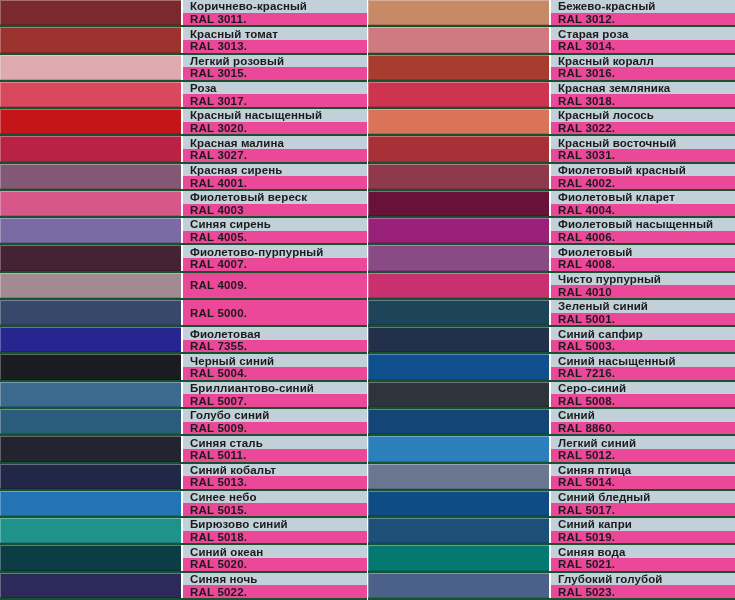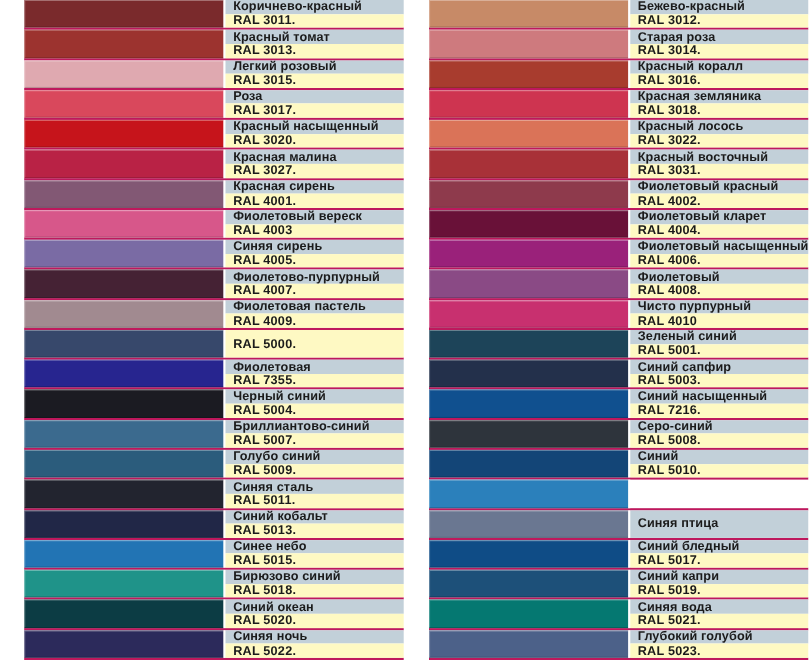--- a/index.html
+++ b/index.html
@@ -17,23 +17,22 @@
   .col{
     width:367.5px;
     display:flex;
     flex-direction:column;
   }
   .col.left{border-right:1px solid #ffffff;}
   .entry{
     display:flex;
     flex:1 1 0;
     min-height:0;
-    border-bottom:2px solid #be185d;
+    border-bottom:2px solid #14532d;
     box-sizing:border-box;
-    margin-left:22px;
   }
   .swatch{
     width:183px;
     flex:0 0 183px;
     box-sizing:border-box;
     border-right:2px solid #ffffff;
   }
   .swatch .chip{
     width:100%;height:100%;
     box-sizing:border-box;
@@ -58,21 +57,21 @@
     overflow:hidden;
     color:#1b1b1b;
   }
   .name{
     background:#c2d0d9;
     font-size:11.5px;
     font-weight:bold;
     letter-spacing:0.1px;
   }
   .code{
-    background:#fef9c3;
+    background:#ec4899;
     font-size:11.5px;
     font-weight:bold;
     letter-spacing:0.2px;
   }
 </style>
 </head>
 <body>
 
 <div id="chart">
     <div class="col left">
@@ -164,21 +163,20 @@
         <div class="labels">
           <div class="name">Фиолетово-пурпурный</div>
           <div class="code">RAL 4007.</div>
         </div>
       </div>
       <div class="entry">
         <div class="swatch">
           <div class="chip" style="background: rgb(161, 138, 144);"></div>
         </div>
         <div class="labels">
-          <div class="name">Фиолетовая пастель</div>
           <div class="code">RAL 4009.</div>
         </div>
       </div>
       <div class="entry">
         <div class="swatch">
           <div class="chip" style="background: rgb(55, 72, 107);"></div>
         </div>
         <div class="labels">
           <div class="code">RAL 5000.</div>
         </div>
@@ -409,34 +407,39 @@
           <div class="name">Серо-синий</div>
           <div class="code">RAL 5008.</div>
         </div>
       </div>
       <div class="entry">
         <div class="swatch">
           <div class="chip" style="background: rgb(19, 69, 119);"></div>
         </div>
         <div class="labels">
           <div class="name">Синий</div>
-          <div class="code">RAL 5010.</div>
+          <div class="code">RAL 8860.</div>
         </div>
       </div>
       <div class="entry">
         <div class="swatch">
           <div class="chip" style="background: rgb(43, 128, 187);"></div>
         </div>
+        <div class="labels">
+          <div class="name">Легкий синий</div>
+          <div class="code">RAL 5012.</div>
+        </div>
       </div>
       <div class="entry">
         <div class="swatch">
           <div class="chip" style="background: rgb(106, 119, 145);"></div>
         </div>
         <div class="labels">
           <div class="name">Синяя птица</div>
+          <div class="code">RAL 5014.</div>
         </div>
       </div>
       <div class="entry">
         <div class="swatch">
           <div class="chip" style="background: rgb(15, 76, 134);"></div>
         </div>
         <div class="labels">
           <div class="name">Синий бледный</div>
           <div class="code">RAL 5017.</div>
         </div>

